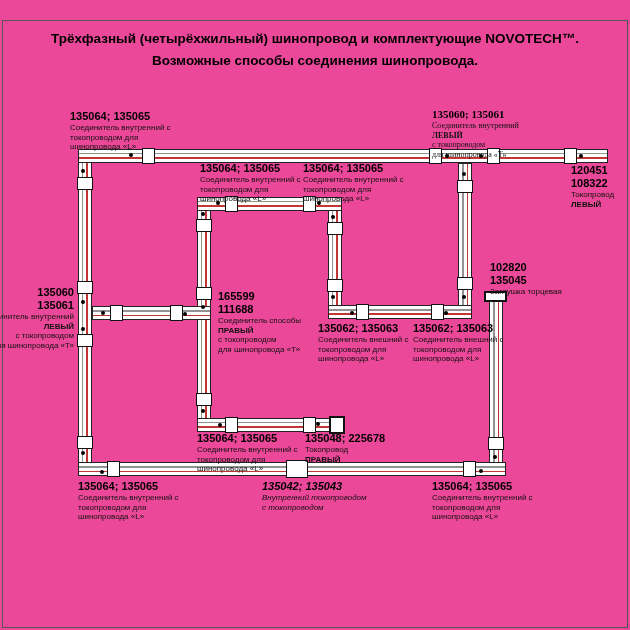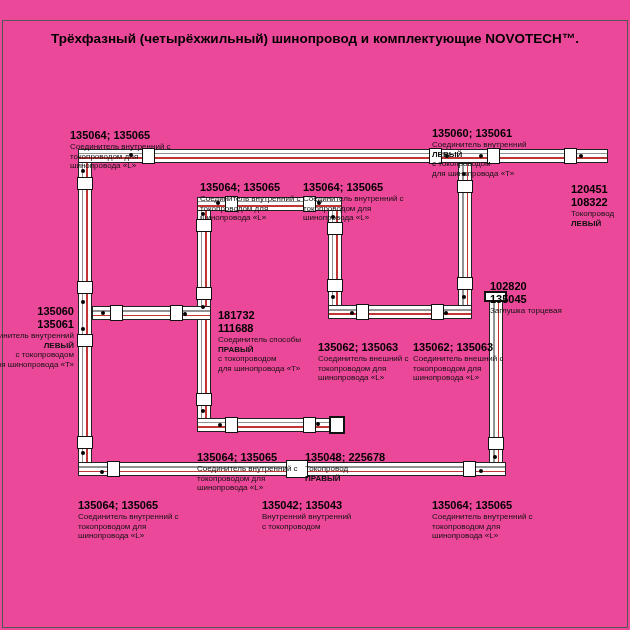--- a/index.html
+++ b/index.html
@@ -13,32 +13,33 @@
   .track.h{background:linear-gradient(to bottom,
             #fff 0 3px, var(--rail) 3px 4.5px, #fff 4.5px 7.5px,
             var(--conductor) 7.5px 9px, #fff 9px 100%);}
   .track.v{background:linear-gradient(to right,
             #fff 0 3px, var(--rail) 3px 4.5px, #fff 4.5px 7.5px,
             var(--conductor) 7.5px 9px, #fff 9px 100%);}
   .conn{position:absolute;background:#fff;border:1.5px solid #111;box-sizing:border-box;}
   .cap{position:absolute;background:#fff;border:2px solid #111;box-sizing:border-box;}
   .dot{position:absolute;width:4px;height:4px;border-radius:50%;background:#000;}
   
-  .plabel{position:absolute;white-space:nowrap;margin-top:19px;}
+  .plabel{position:absolute;white-space:nowrap;}
   .pcode{font-weight:bold;font-size:11px;line-height:13px;color:#000;}
   .pdesc{font-size:8px;line-height:9.5px;color:#111;}
   .pdesc.em{font-weight:bold;}
 </style>
 </head>
 <body>
 
 <div class="page">
   <div class="frame"></div>
   <div class="title">
     <div>Трёхфазный (четырёхжильный) шинопровод и комплектующие NOVOTECH™.</div>
+    <div>Возможные способы соединения шинопровода.</div>
   </div>
   <div id="diagram">
       <div class="track v" style="left: 78px; top: 149px; width: 14px; height: 327px;"></div>
       <div class="track v" style="left: 458px; top: 163px; width: 14px; height: 156px;"></div>
       <div class="track v" style="left: 328px; top: 197px; width: 14px; height: 122px;"></div>
       <div class="track v" style="left: 197px; top: 197px; width: 14px; height: 235px;"></div>
       <div class="track v" style="left: 489px; top: 300px; width: 14px; height: 176px;"></div>
       <div class="track h" style="left: 78px; top: 149px; width: 530px; height: 14px;"></div>
       <div class="track h" style="left: 92px; top: 306px; width: 119px; height: 14px;"></div>
       <div class="track h" style="left: 328px; top: 305px; width: 144px; height: 14px;"></div>
@@ -111,21 +112,21 @@
         <div class="pdesc">Соединитель внутренний с</div>
         <div class="pdesc">токопроводом для</div>
         <div class="pdesc">шинопровода «L»</div>
       </div>
       <div class="plabel" style="top: 162px; left: 303px;">
         <div class="pcode">135064; 135065</div>
         <div class="pdesc">Соединитель внутренний с</div>
         <div class="pdesc">токопроводом для</div>
         <div class="pdesc">шинопровода «L»</div>
       </div>
-      <div class="plabel" style="top: 108px; left: 432px;">
+      <div class="plabel" style="top: 108px; left: 432px; font-family: Liberation Serif, serif;">
         <div class="pcode">135060; 135061</div>
         <div class="pdesc">Соединитель внутренний</div>
         <div class="pdesc em">ЛЕВЫЙ</div>
         <div class="pdesc">с токопроводом</div>
         <div class="pdesc">для шинопровода «Т»</div>
       </div>
       <div class="plabel" style="top: 164px; left: 571px;">
         <div class="pcode">120451</div>
         <div class="pcode">108322</div>
         <div class="pdesc">Токопровод</div>
@@ -133,21 +134,21 @@
       </div>
       <div class="plabel" style="top: 286px; right: 556px; text-align: right;">
         <div class="pcode">135060</div>
         <div class="pcode">135061</div>
         <div class="pdesc">Соединитель внутренний</div>
         <div class="pdesc em">ЛЕВЫЙ</div>
         <div class="pdesc">с токопроводом</div>
         <div class="pdesc">для шинопровода «Т»</div>
       </div>
       <div class="plabel" style="top: 290px; left: 218px;">
-        <div class="pcode">181732</div>
+        <div class="pcode">165599</div>
         <div class="pcode">111688</div>
         <div class="pdesc">Соединитель способы</div>
         <div class="pdesc em">ПРАВЫЙ</div>
         <div class="pdesc">с токопроводом</div>
         <div class="pdesc">для шинопровода «Т»</div>
       </div>
       <div class="plabel" style="top: 261px; left: 490px;">
         <div class="pcode">102820</div>
         <div class="pcode">135045</div>
         <div class="pdesc">Заглушка торцевая</div>
@@ -174,23 +175,23 @@
         <div class="pcode">135048; 225678</div>
         <div class="pdesc">Токопровод</div>
         <div class="pdesc em">ПРАВЫЙ</div>
       </div>
       <div class="plabel" style="top: 480px; left: 78px;">
         <div class="pcode">135064; 135065</div>
         <div class="pdesc">Соединитель внутренний с</div>
         <div class="pdesc">токопроводом для</div>
         <div class="pdesc">шинопровода «L»</div>
       </div>
-      <div class="plabel" style="top: 480px; left: 262px;">
+      <div class="plabel" style="top: 480px; left: 262px; font-style: italic;">
         <div class="pcode">135042; 135043</div>
-        <div class="pdesc">Внутренний внутренний</div>
+        <div class="pdesc">Внутренний токопроводом</div>
         <div class="pdesc">с токопроводом</div>
       </div>
       <div class="plabel" style="top: 480px; left: 432px;">
         <div class="pcode">135064; 135065</div>
         <div class="pdesc">Соединитель внутренний с</div>
         <div class="pdesc">токопроводом для</div>
         <div class="pdesc">шинопровода «L»</div>
       </div>
     </div>
 </div>

